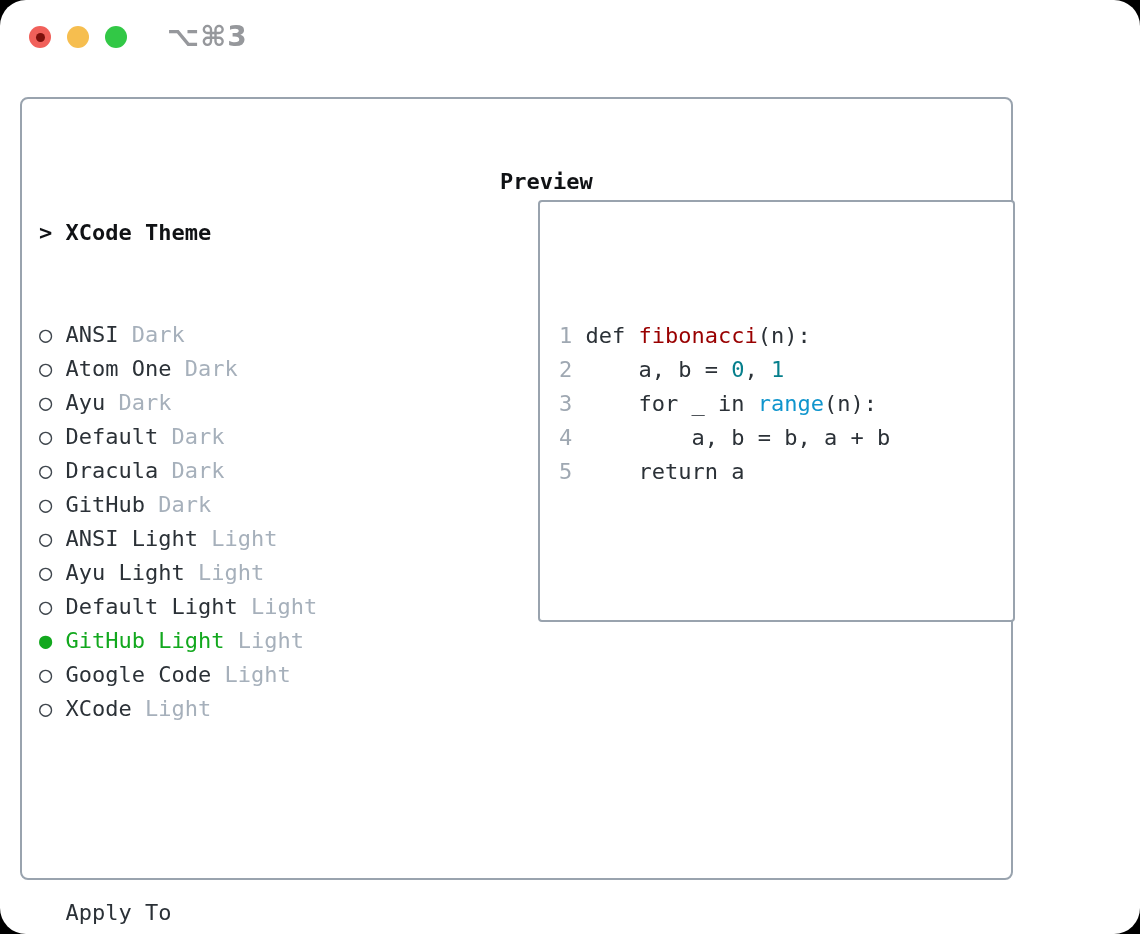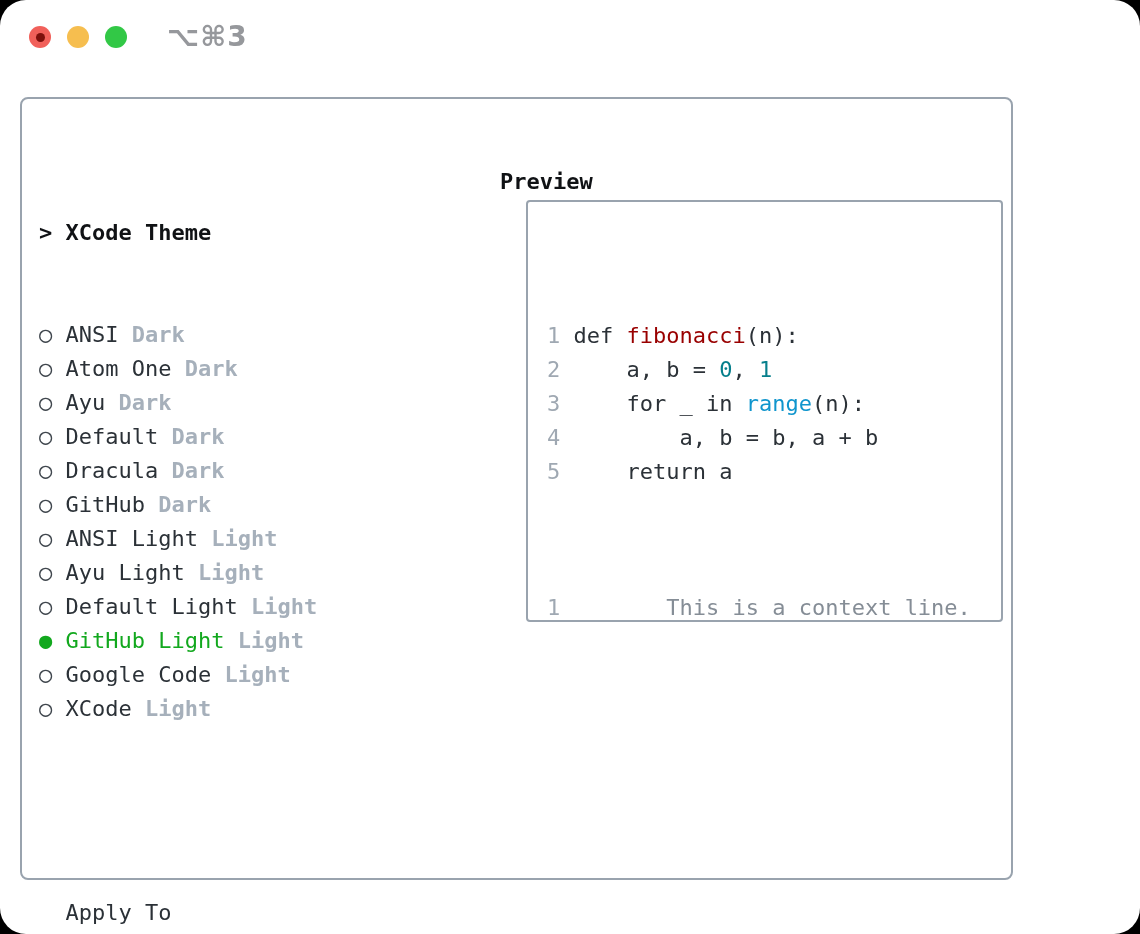--- a/index.html
+++ b/index.html
@@ -18,26 +18,26 @@
   
   .panel{position:absolute;left:20px;top:97px;width:989px;height:779px;
     border:2px solid var(--border);border-radius:8px;background:#fff;}
 
   .mono{font-size:22px;line-height:34px;white-space:pre;color:var(--textDark);}
   .left-pane{position:absolute;left:17px;top:49px;}
   .row{height:34px;}
   .row.blank{height:34px;}
   .bold{font-weight:bold;color:var(--heading);}
   .mk{color:var(--marker);}
-  .muted{color:var(--muted);font-weight:bold;}
+  .muted{color:var(--muted);}
   .sel{color:var(--accentGreen);}
 
   
   .preview-title{position:absolute;left:478px;top:66px;}
-  .preview-box{position:absolute;left:504px;top:101px;width:454px;height:403px;
+  .preview-box{position:absolute;left:516px;top:101px;width:454px;height:403px;
     border:2px solid var(--border);border-radius:4px;background:#fff;overflow:hidden;
     padding:15px 0 0 19px;box-sizing:content-box;}
   .code-group,.diff-group{margin-top:34px;}
   .ln{color:var(--lineNum);}
   .c-kw{color:var(--textDark);}
   .c-plain{color:var(--textDark);}
   .c-fn{color:var(--fnRed);}
   .c-num{color:var(--numTeal);}
   .c-builtin{color:var(--builtinBlue);}
   .d-context{color:var(--contextGray);}
@@ -65,18 +65,17 @@
         
         
         
         
       </div>
 
       <div class="preview-title mono bold">Preview</div>
 
       <div class="preview-box mono">
         <div id="code-group" class="code-group"><div class="row"><span class="ln">1</span> <span class="c-kw">def </span><span class="c-fn">fibonacci</span><span class="c-plain">(n):</span></div><div class="row"><span class="ln">2</span> <span class="c-plain">    a, b = </span><span class="c-num">0</span><span class="c-plain">, </span><span class="c-num">1</span></div><div class="row"><span class="ln">3</span> <span class="c-plain">    for _ in </span><span class="c-builtin">range</span><span class="c-plain">(n):</span></div><div class="row"><span class="ln">4</span> <span class="c-plain">        a, b = b, a + b</span></div><div class="row"><span class="ln">5</span> <span class="c-plain">    return a</span></div></div>
-        <div id="diff-group" class="diff-group"><div class="row"><span class="ln">1</span> <span class="d-context">       This is a context line.</span></div></div>
       </div>
 
     </div>
   </div>
 </div>
 
 </body></html>

